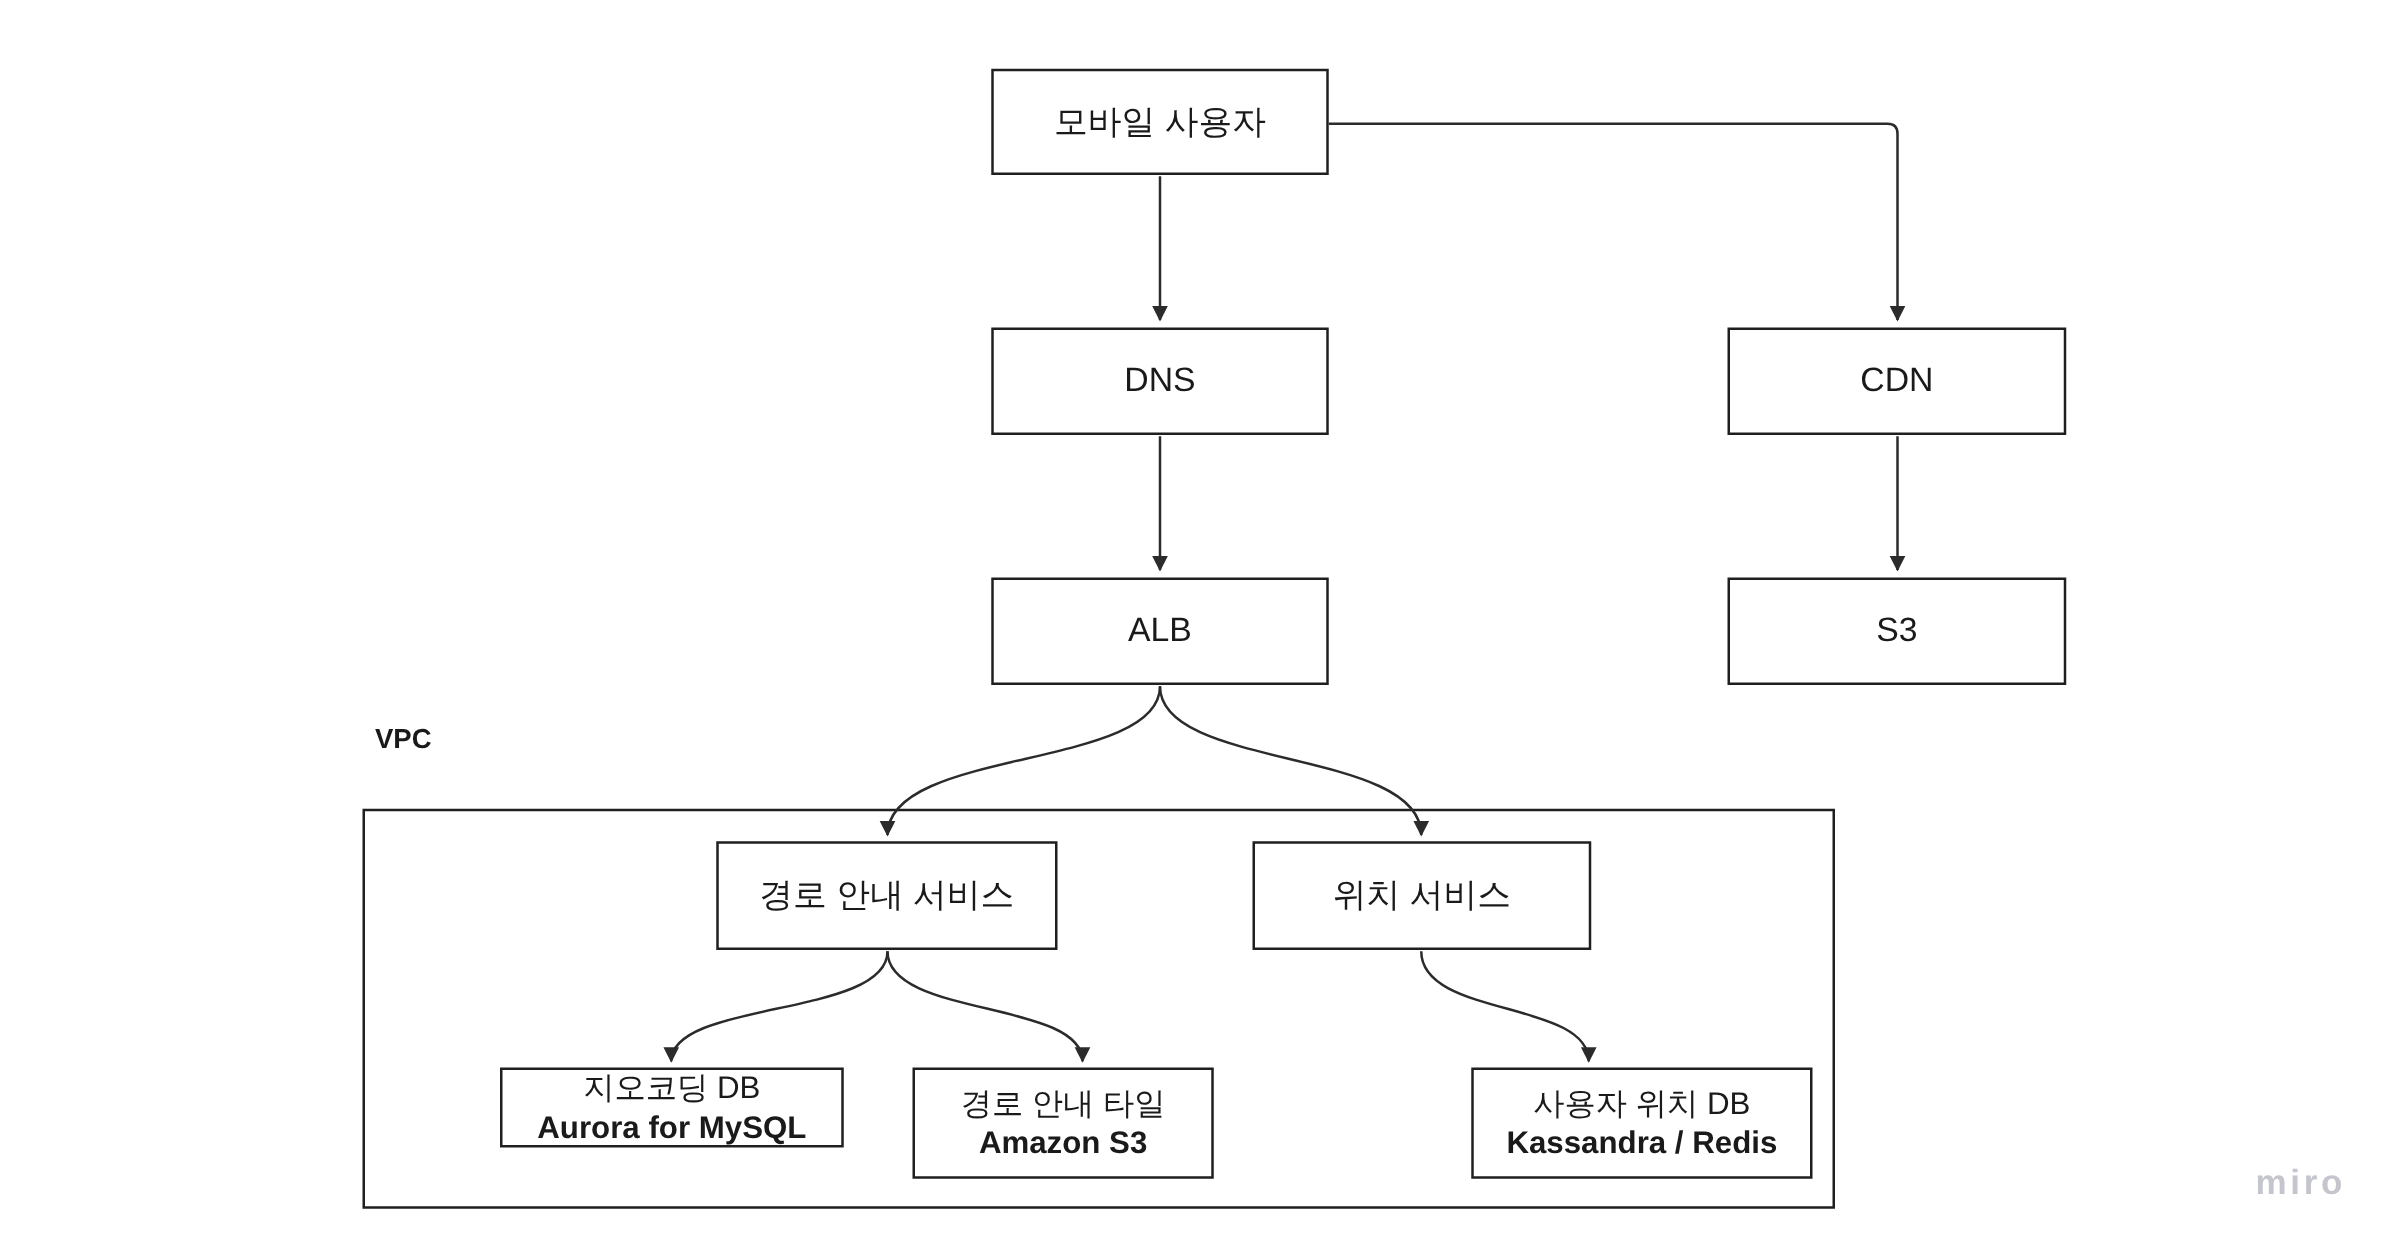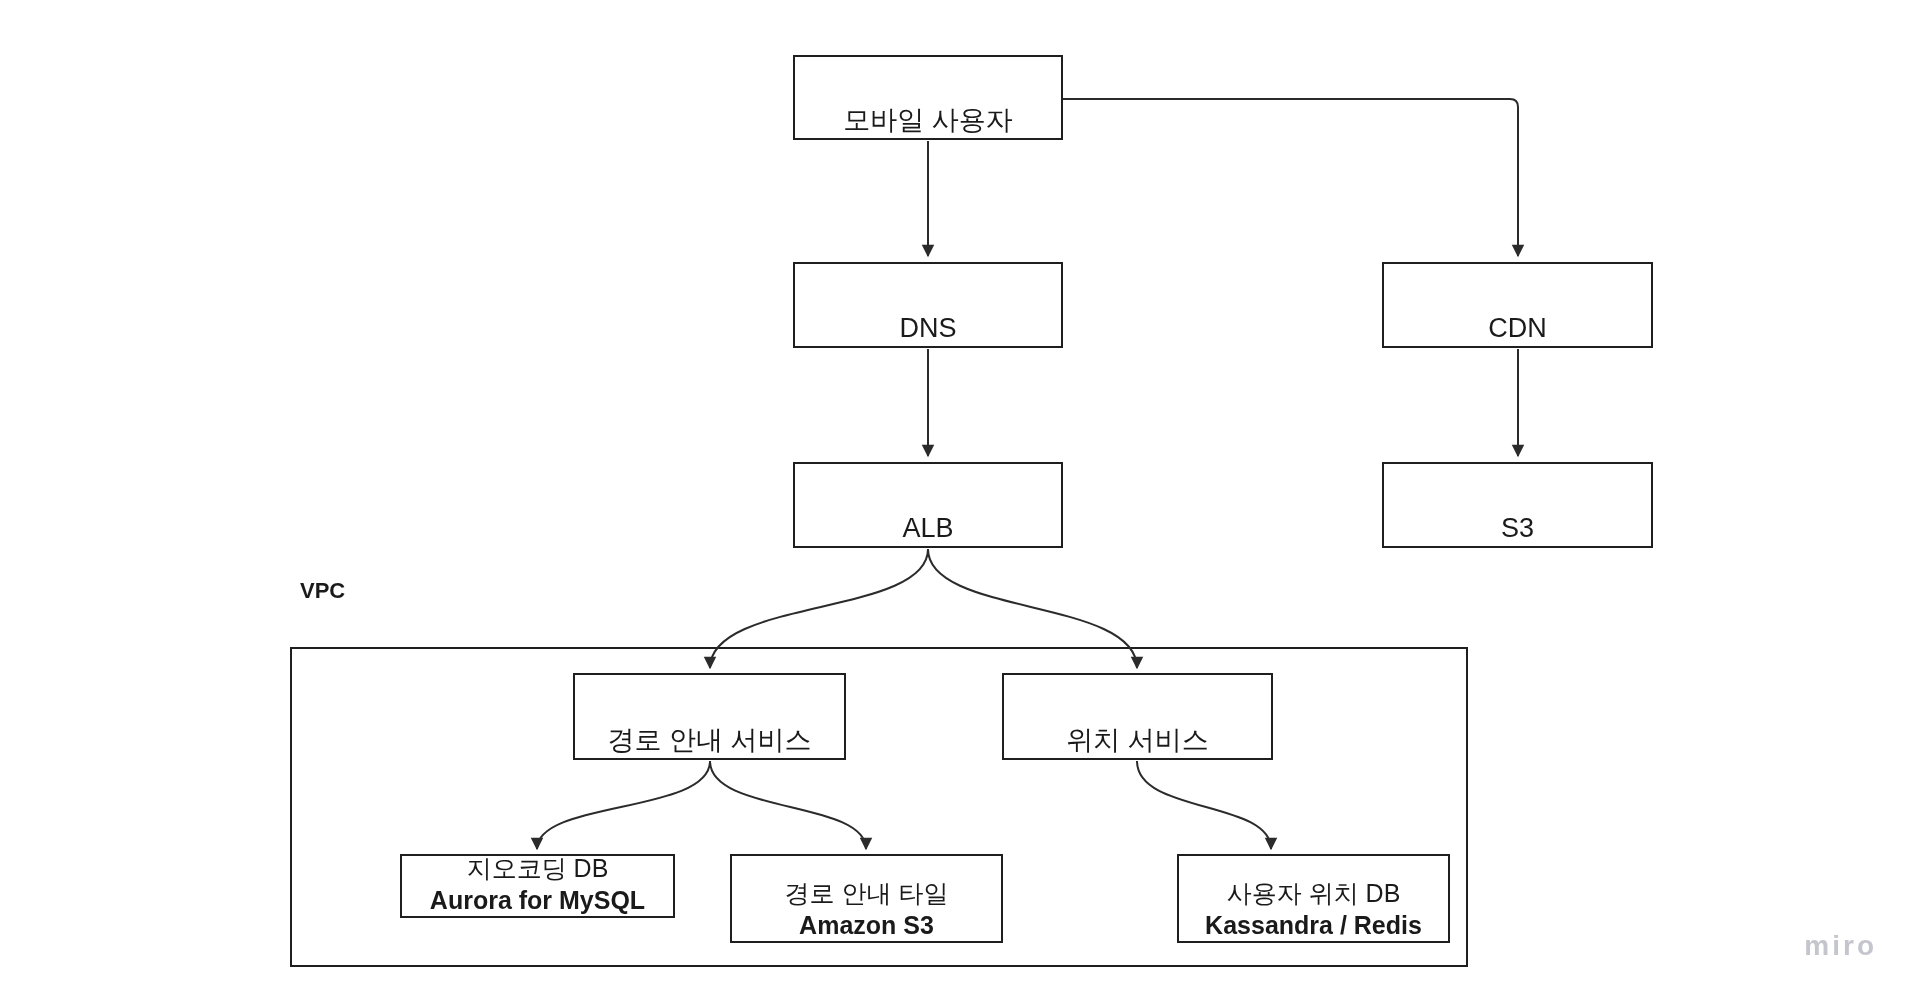--- a/index.html
+++ b/index.html
@@ -22,21 +22,21 @@
   path.edge{fill:none;stroke:var(--line);stroke-width:2;}
   #arrowhead path{fill:var(--line);stroke:none;}
   .node{
     position:absolute;
     z-index:2;
     background:var(--background);
     border:2px solid var(--border);
     display:flex;
     flex-direction:column;
     align-items:center;
-    justify-content:flex-end;
+    justify-content:center;
     text-align:center;
   }
   .node .label{font-size:27px;line-height:1.25;color:var(--text);}
   .node .db-title{font-size:25px;line-height:1.3;color:var(--text);}
   .node .db-sub{font-size:25px;line-height:1.25;font-weight:700;color:var(--text);}
   .vpc-box{
     position:absolute;
     z-index:0;
     left:290px;top:647px;width:1178px;height:320px;
     border:2px solid var(--border);
@@ -61,21 +61,21 @@
   }
   
   .n-mobile   {left:793px; top:55px;  width:270px; height:85px;}
   .n-dns      {left:793px; top:262px; width:270px; height:86px;}
   .n-cdn      {left:1382px;top:262px; width:271px; height:86px;}
   .n-alb      {left:793px; top:462px; width:270px; height:86px;}
   .n-s3       {left:1382px;top:462px; width:271px; height:86px;}
   .n-route    {left:573px; top:673px; width:273px; height:87px;}
   .n-location {left:1002px;top:673px; width:271px; height:87px;}
   .n-geodb    {left:400px; top:854px; width:275px; height:64px;}
-  .n-tiles    {left:730px; top:854px; width:273px; height:89px;}
+  .n-tiles    {left:730px; top:854px; width:241px; height:89px;}
   .n-userdb   {left:1135px;top:854px; width:273px; height:89px;margin-left:42px;}
 </style>
 </head>
 <body>
 
 <div class="canvas">
 
   <svg class="edges" viewBox="0 0 1920 1003" xmlns="http://www.w3.org/2000/svg">
     <defs>
       <marker id="arrowhead" viewBox="0 0 12 12" refX="10" refY="6" markerWidth="7.5" markerHeight="7.5" orient="auto">

